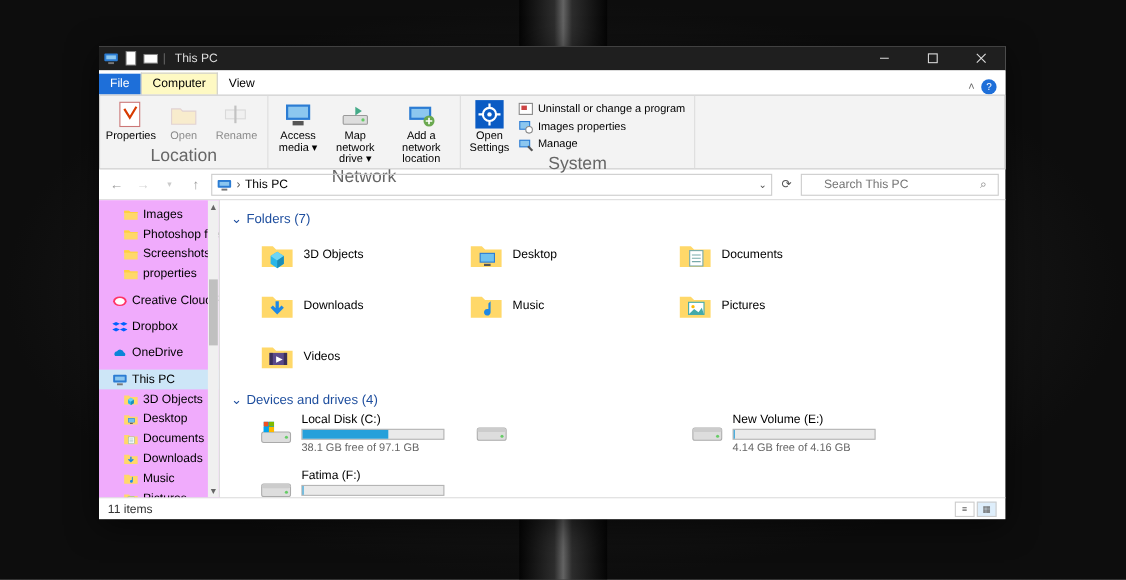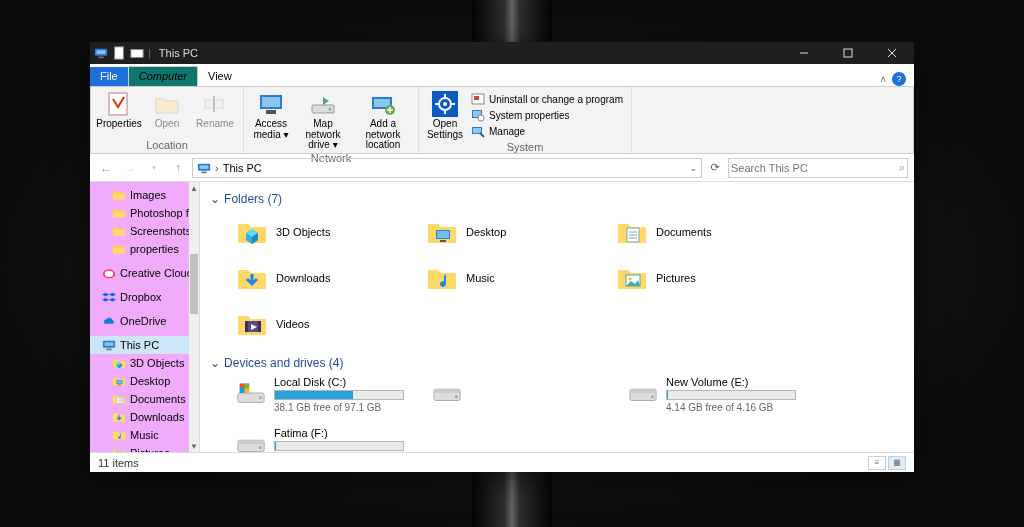--- a/index.html
+++ b/index.html
@@ -39,44 +39,44 @@
 .titlebar-title { margin-left: 8px; font-size: 11px; }
 .titlebar-spacer { flex:1; }
 .win-controls { display:flex; height:100%; }
 .win-btn { width:44px; display:flex; align-items:center; justify-content:center; color:#ddd; font-size:11px; cursor:pointer; }
 .ribbon-tabs {
   height:22px; background:#fff; border-bottom:0;
   display:flex; align-items:flex-end;
 }
 .rtab { padding:3px 10px 4px; font-size:11px; cursor:pointer; }
 .rtab.file { background:#1e6fd9; color:#fff; }
-.rtab.active { background:#0f766e; border:1px solid #ccc; border-bottom:1px solid #f3f3f3; margin-bottom:-1px;font-style:italic; }
+.rtab.active { background:#fef9c3; border:1px solid #ccc; border-bottom:1px solid #f3f3f3; margin-bottom:-1px; }
 .ribbon-right { margin-left:auto; display:flex; align-items:center; gap:6px; padding:0 8px; }
 .help-q { width:14px; height:14px; border-radius:50%; background:#1e6fd9; color:#fff; font-size:9px; display:flex; align-items:center; justify-content:center; }
 .ribbon {
   background:#f3f3f3; border:1px solid #ccc; border-top:1px solid #ccc;
   display:flex; height:68px;
 }
 .rgroup { display:flex; flex-direction:column; border-right:1px solid #ddd; padding:2px 4px 0; }
 .rgroup-items { display:flex; flex:1; align-items:flex-start; }
-.rgroup-label { text-align:center; font-size:11px; color:#666; padding:1px 0 2px; }
+.rgroup-label { text-align:center; font-size:16px; color:#666; padding:1px 0 2px; }
 .rbigbtn { display:flex; flex-direction:column; align-items:center; width:48px; padding:2px 2px 0; cursor:pointer; font-size:10px; text-align:center; line-height:1.05; }
 .rbigbtn .icn { width:26px; height:26px; margin-bottom:2px; }
 .rbigbtn.disabled { opacity:.45; cursor:default; }
 .rsmallbtn { display:flex; align-items:center; gap:4px; padding:1px 4px; cursor:pointer; font-size:10px; }
 .rsmallbtn .icn { width:14px; height:14px; }
 .rstack { display:flex; flex-direction:column; justify-content:flex-start; gap:0; padding-top:2px; }
 .addrbar {
   height:28px; border-bottom:1px solid #ddd;
   display:flex; align-items:center; padding:0 6px; gap:4px;
 }
 .nav-arrow { width:20px; height:20px; display:flex; align-items:center; justify-content:center; color:#999; cursor:pointer; font-size:12px; }
 .addr-box { flex:1; height:20px; border:1px solid #ccc; display:flex; align-items:center; padding:0 4px; gap:4px; font-size:11px; }
 .addr-refresh { width:18px; color:#555; text-align:center; cursor:pointer; }
-.search-box { width:180px; height:20px; border:1px solid #ccc; display:flex; align-items:center; padding:0 2px; color:#888; font-size:11px; }
+.search-box { width:180px; height:20px; border:1px solid #ccc; display:flex; align-items:center; padding:0 20px; color:#888; font-size:11px; }
 .search-box input { border:none; outline:none; flex:1; font-size:11px; background:transparent; }
 .body { flex:1; display:flex; min-height:0; }
 .sidebar {
   width:110px; border-right:1px solid #ddd;
   overflow:hidden; padding:4px 0;
   font-size:11px;
   background:#f0abfc;
   position:relative;
 }
 .side-scroll { position:absolute; right:0; top:0; bottom:0; width:10px; display:flex; flex-direction:column; background:#f0f0f0;}
@@ -268,21 +268,21 @@
             <span>Uninstall or change a program</span>
           </div>
           <div class="rsmallbtn">
             <span class="icn">
                 <svg viewBox="0 0 14 14">
                   <rect x="1" y="2" width="10" height="8" fill="#2b7cd3"></rect>
                   <rect x="2" y="3" width="8" height="6" fill="#8cc7ef"></rect>
                   <circle cx="10" cy="10" r="3" fill="#fff" stroke="#888"></circle>
                 </svg>
               </span>
-            <span>System properties</span>
+            <span>Images properties</span>
           </div>
           <div class="rsmallbtn">
             <span class="icn">
                 <svg viewBox="0 0 14 14">
                   <rect x="1" y="3" width="10" height="7" fill="#2b7cd3"></rect>
                   <rect x="2" y="4" width="8" height="5" fill="#8cc7ef"></rect>
                   <path d="M9 9 l4 4" stroke="#555" stroke-width="2"></path>
                 </svg>
               </span>
             <span>Manage</span>

